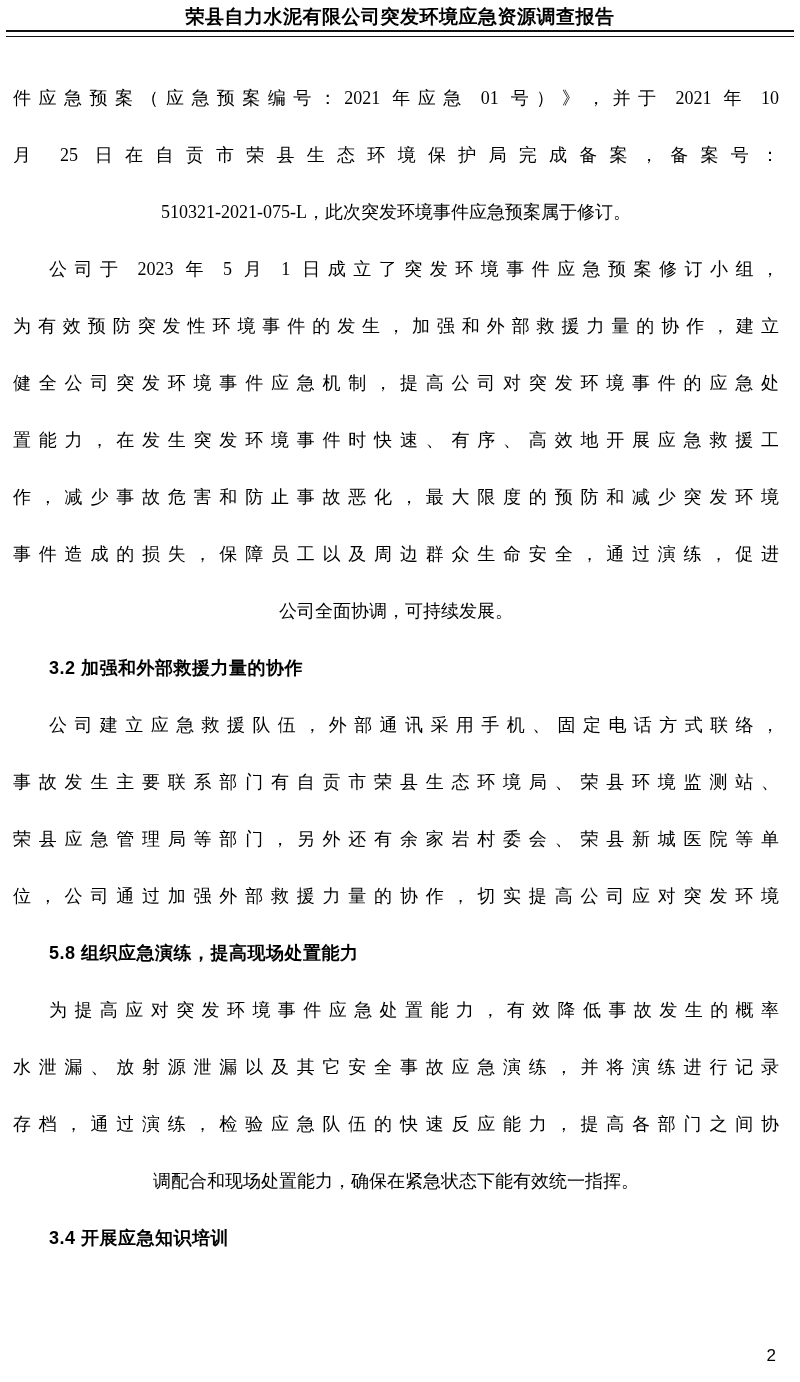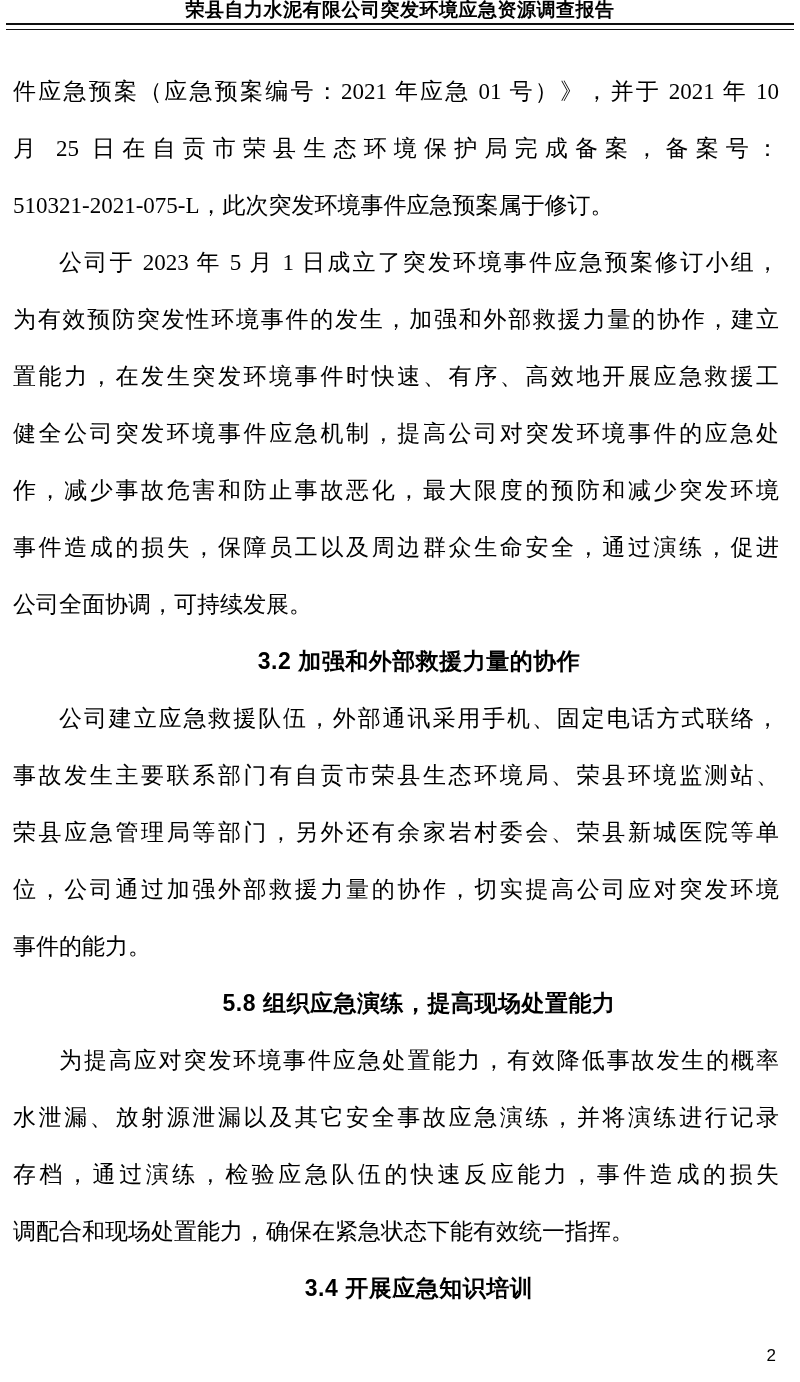--- a/index.html
+++ b/index.html
@@ -11,56 +11,56 @@
     position: relative;
     width: 800px;
     height: 1382px;
     margin: 0 auto;
     background: #ffffff;
     font-family: "Liberation Serif", "DejaVu Serif", serif;
     color: #000000;
     overflow: hidden;
   }
   .page-header {
+    padding-top: 7px;
     text-align: center;
   }
   .header-title {
     font-size: 19px;
     font-weight: bold;
     letter-spacing: 0.5px;
     line-height: 20px;
   }
   .header-rule {
     margin: 3px 6px 0 6px;
     height: 4px;
     border-top: 2.5px solid #101010;
     border-bottom: 1px solid #101010;
   }
   .doc-body {
     margin-top: 33px;
     padding: 0 21px 0 13px;
-    font-size: 23px;
+    font-size: 18px;
   }
   .ln {
     height: 57px;
     line-height: 57px;
     white-space: nowrap;
   }
   .j {
     white-space: normal;
     text-align: justify;
     text-align-last: justify;
     overflow: hidden;
   }
   .end {
-    text-align: left;
+    text-align: center;
   }
   .ind {
     text-indent: 2em;
-    text-align: center;
   }
   .head {
     font-weight: bold;
     font-family: "Liberation Sans", "DejaVu Sans", sans-serif;
     letter-spacing: 0.5px;
   }
   .page-number {
     position: absolute;
     right: 24px;
     bottom: 16px;
@@ -82,43 +82,42 @@
 
     <div>
       <div class="ln j">件应急预案（应急预案编号：2021 年应急 01 号）》，并于 2021 年 10</div>
       <div class="ln j">月 25 日在自贡市荣县生态环境保护局完成备案，备案号：</div>
       <div class="ln end">510321-2021-075-L，此次突发环境事件应急预案属于修订。</div>
     </div>
 
     <div>
       <div class="ln j ind">公司于 2023 年 5 月 1 日成立了突发环境事件应急预案修订小组，</div>
       <div class="ln j">为有效预防突发性环境事件的发生，加强和外部救援力量的协作，建立</div>
+      <div class="ln j">健全公司突发环境事件应急机制，提高公司对突发环境事件的应急处</div>
       <div class="ln j">置能力，在发生突发环境事件时快速、有序、高效地开展应急救援工</div>
-      <div class="ln j">健全公司突发环境事件应急机制，提高公司对突发环境事件的应急处</div>
       <div class="ln j">作，减少事故危害和防止事故恶化，最大限度的预防和减少突发环境</div>
       <div class="ln j">事件造成的损失，保障员工以及周边群众生命安全，通过演练，促进</div>
       <div class="ln end">公司全面协调，可持续发展。</div>
     </div>
 
     <div class="ln head ind">3.2 加强和外部救援力量的协作</div>
 
     <div>
       <div class="ln j ind">公司建立应急救援队伍，外部通讯采用手机、固定电话方式联络，</div>
       <div class="ln j">事故发生主要联系部门有自贡市荣县生态环境局、荣县环境监测站、</div>
       <div class="ln j">荣县应急管理局等部门，另外还有余家岩村委会、荣县新城医院等单</div>
       <div class="ln j">位，公司通过加强外部救援力量的协作，切实提高公司应对突发环境</div>
-      <div class="ln end">事件的能力。</div>
     </div>
 
     <div class="ln head ind">5.8 组织应急演练，提高现场处置能力</div>
 
     <div>
       <div class="ln j ind">为提高应对突发环境事件应急处置能力，有效降低事故发生的概率</div>
       <div class="ln j">水泄漏、放射源泄漏以及其它安全事故应急演练，并将演练进行记录</div>
-      <div class="ln j">存档，通过演练，检验应急队伍的快速反应能力，事件造成的损失</div>
+      <div class="ln j">存档，通过演练，检验应急队伍的快速反应能力，提高各部门之间协</div>
       <div class="ln end">调配合和现场处置能力，确保在紧急状态下能有效统一指挥。</div>
     </div>
 
     <div class="ln head ind">3.4 开展应急知识培训</div>
 
   </div>
 
   <div class="page-number">2</div>
 
 </div>

